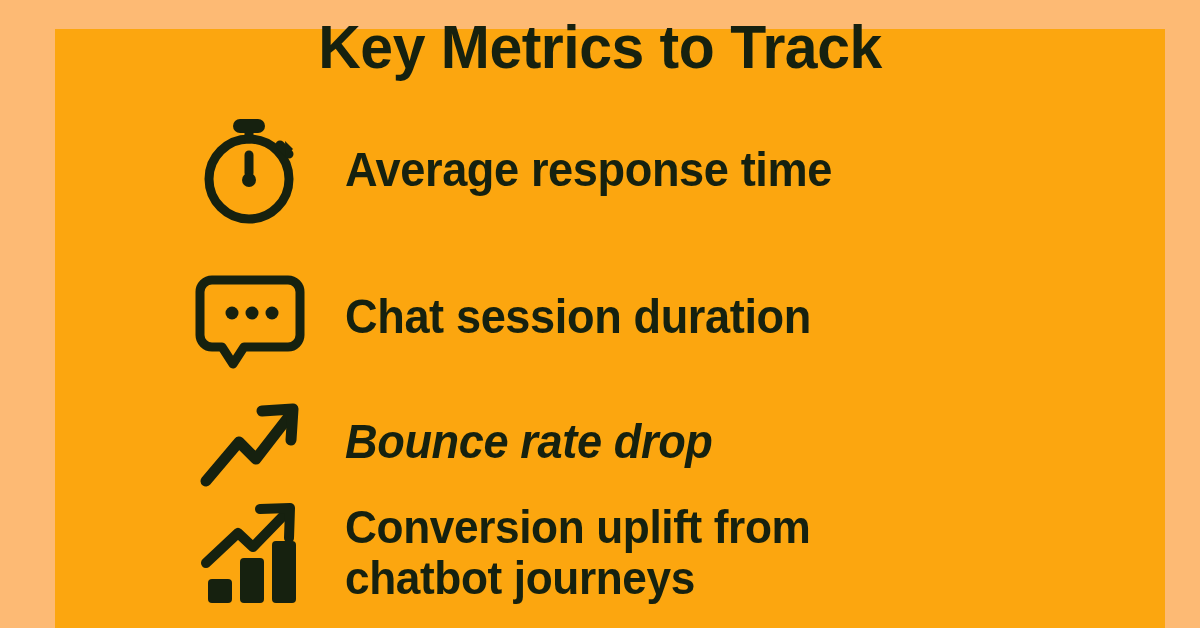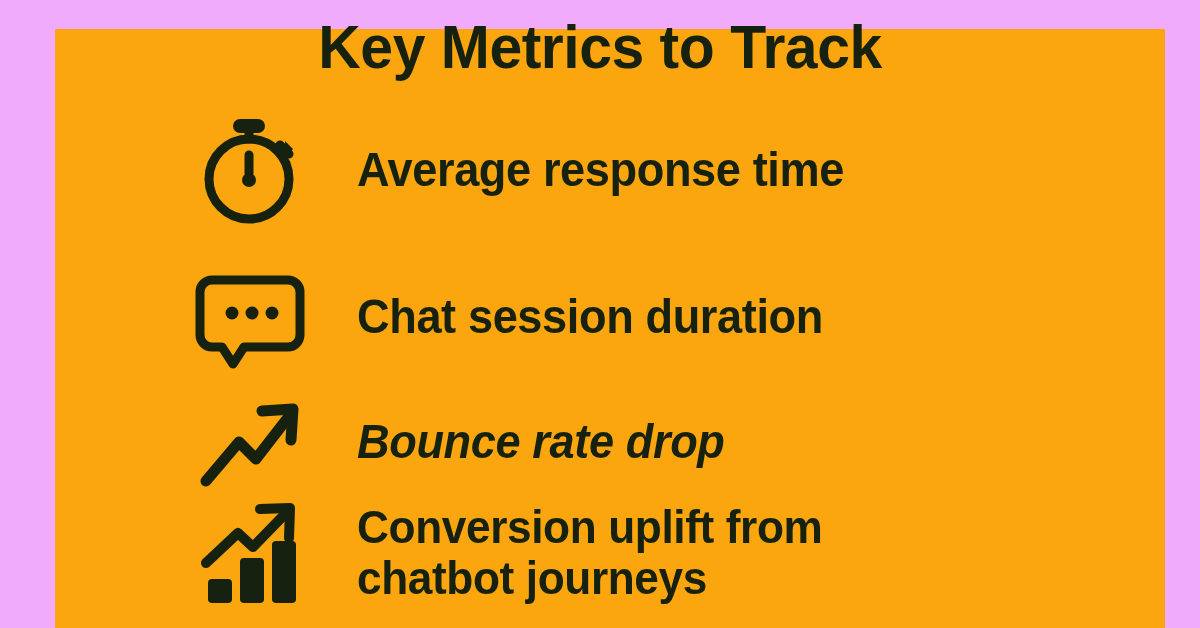--- a/index.html
+++ b/index.html
@@ -12,21 +12,21 @@
     height: 628px;
     overflow: hidden;
     font-family: "Liberation Sans", "DejaVu Sans", sans-serif;
   }
 
   
   .canvas {
     position: relative;
     width: 1200px;
     height: 628px;
-    background: #f0abfc;      
+    background: #fdba74;      
     overflow: hidden;
   }
 
   
   .panel {
     position: absolute;
     left: 55px;
     top: 29px;
     width: 1110px;
     height: 599px;            
@@ -54,21 +54,21 @@
     position: absolute;
     left: 0;
     top: 108px;
     width: 1200px;
   }
   .row {
     position: absolute;
     left: 185px;
     display: flex;
     align-items: center;
-    gap: 16px;
+    gap: 4px;
   }
   .row-0 { top: 0px;   }
   .row-1 { top: 147px; }
   .row-2 { top: 272px; font-style: italic; }
   .row-3 { top: 382px; }
 
   .icon-slot {
     width: 130px;
     height: 125px;
     flex: 0 0 130px;

